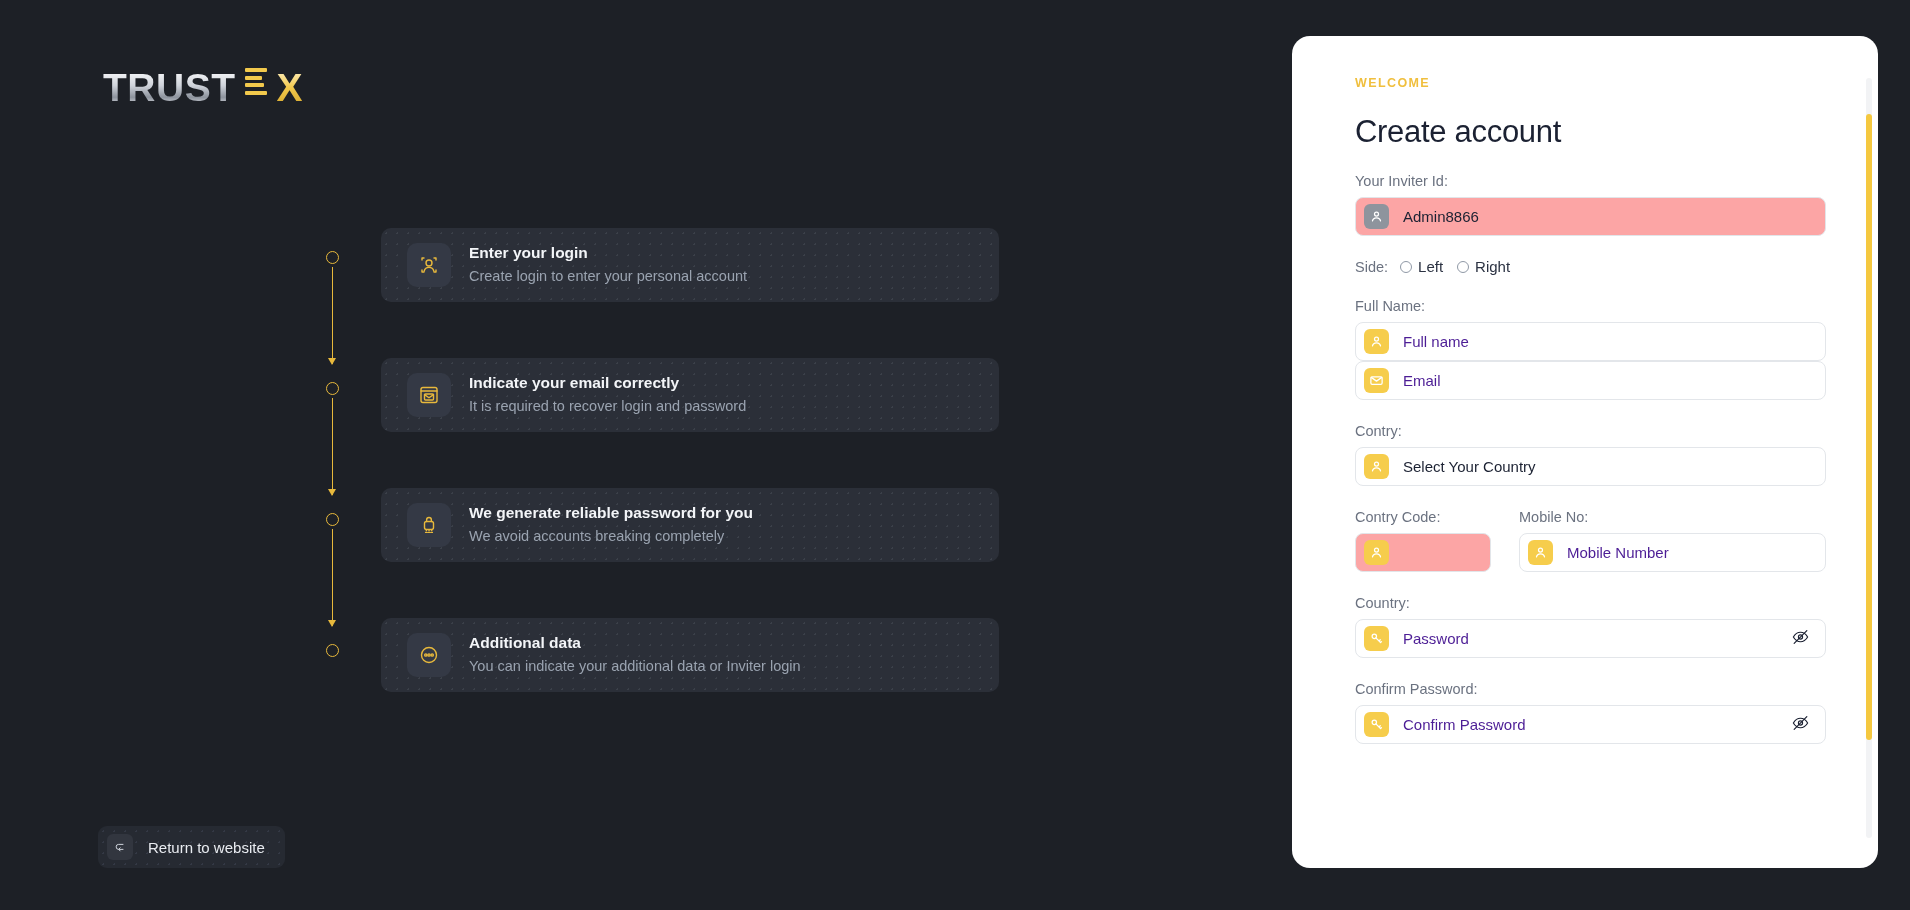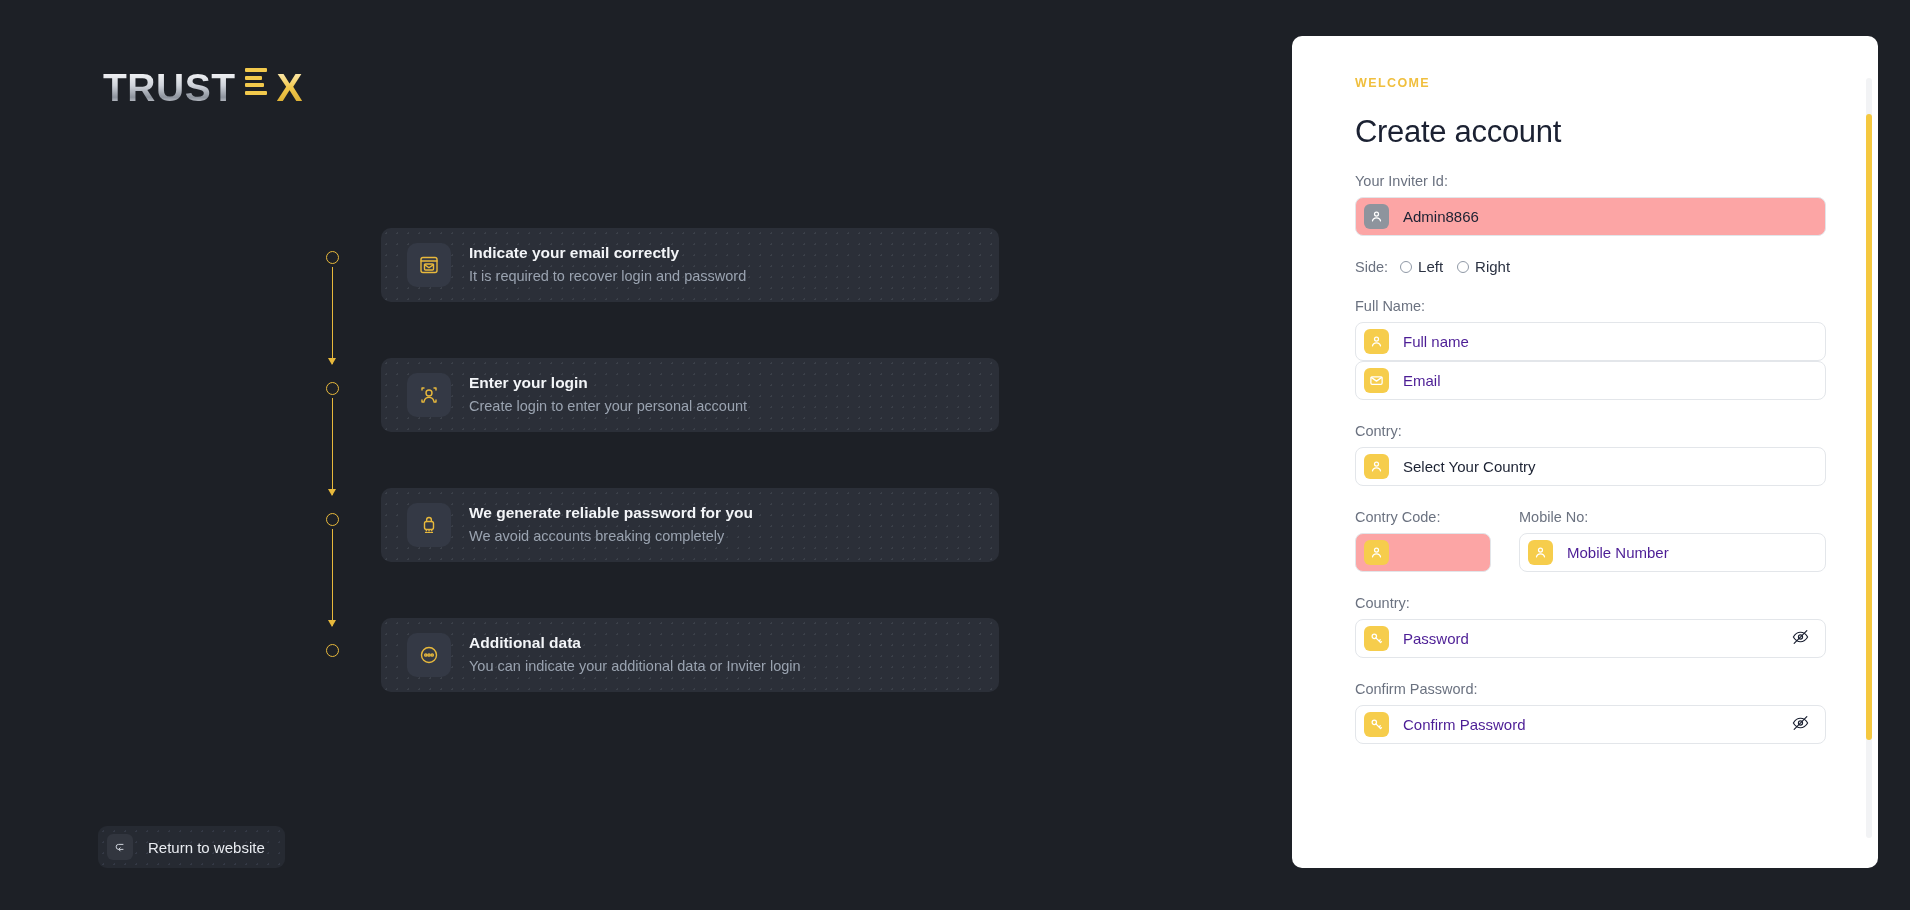--- a/index.html
+++ b/index.html
@@ -64,21 +64,21 @@
   }
   .return-ico {
     width: 26px; height: 26px; border-radius: 6px; background: #32363f;
     display: flex; align-items: center; justify-content: center;
   }
   .return-lbl { color: #e9ecf1; font-size: 15px; margin-left: 15px; font-family: "Liberation Sans", sans-serif; }
 
   
   .right-card {
     position: absolute; left: 1292px; top: 36px; width: 586px; height: 832px;
-    background: #ffffff; border-radius: 10px; overflow: hidden; padding-left: 11px;
+    background: #ffffff; border-radius: 18px; overflow: hidden; padding-left: 11px;
   }
   .rc-inner { position: absolute; left: 0; top: 0; width: 586px; height: 832px; padding: 40px 52px 0 63px; }
 
   .welcome { color: #f0bf3e; font-size: 12.5px; font-weight: bold; letter-spacing: 1.4px; }
   .rc-title { color: #1b2132; font-size: 31px; font-weight: normal; margin-top: 24px; letter-spacing: -0.3px; }
 
   .fld-label { color: #6b7280; font-size: 14.5px; margin-top: 23px; margin-bottom: 8px; }
 
   .input-box {
     position: relative; height: 39px; border: 1px solid #e3e6ea; border-radius: 8px;
@@ -140,43 +140,43 @@
       <div class="tl-line" style="top:289px; height:97px;"></div>
       <div class="tl-arrow" style="top:380px;"></div>
       <div class="tl-dot" style="top:404px;"></div>
     </div>
 
     <div class="steps">
 
       <div class="step-card">
         <div class="step-icon">
           <svg width="24" height="24" viewBox="0 0 24 24" fill="none" stroke="#e8b93c" stroke-width="1.4" stroke-linecap="round" stroke-linejoin="round">
+            <path d="M5 7V5h2M19 7V5h-2M5 17v2h2M19 17v2h-2"></path>
+            <circle cx="12" cy="10" r="3"></circle>
+            <path d="M7.2 18c.6-2.4 2.5-3.6 4.8-3.6S16.2 15.6 16.8 18"></path>
+          </svg>
+        </div>
+        <div class="step-txt">
+          <div class="step-title">Enter your login</div>
+          <div class="step-sub">Create login to enter your personal account</div>
+        </div>
+      </div>
+
+      <div class="step-card">
+        <div class="step-icon">
+          <svg width="24" height="24" viewBox="0 0 24 24" fill="none" stroke="#e8b93c" stroke-width="1.4" stroke-linecap="round" stroke-linejoin="round">
             <rect x="4" y="4.5" width="16" height="15" rx="2"></rect>
             <path d="M4 8h16"></path>
             <rect x="7.5" y="11" width="9" height="6" rx="1"></rect>
             <path d="M7.5 11.6l4.5 3.2 4.5-3.2"></path>
           </svg>
         </div>
         <div class="step-txt">
           <div class="step-title">Indicate your email correctly</div>
           <div class="step-sub">It is required to recover login and password</div>
-        </div>
-      </div>
-
-      <div class="step-card">
-        <div class="step-icon">
-          <svg width="24" height="24" viewBox="0 0 24 24" fill="none" stroke="#e8b93c" stroke-width="1.4" stroke-linecap="round" stroke-linejoin="round">
-            <path d="M5 7V5h2M19 7V5h-2M5 17v2h2M19 17v2h-2"></path>
-            <circle cx="12" cy="10" r="3"></circle>
-            <path d="M7.2 18c.6-2.4 2.5-3.6 4.8-3.6S16.2 15.6 16.8 18"></path>
-          </svg>
-        </div>
-        <div class="step-txt">
-          <div class="step-title">Enter your login</div>
-          <div class="step-sub">Create login to enter your personal account</div>
         </div>
       </div>
 
       <div class="step-card">
         <div class="step-icon">
           <svg width="24" height="24" viewBox="0 0 24 24" fill="none" stroke="#e8b93c" stroke-width="1.4" stroke-linecap="round" stroke-linejoin="round">
             <rect x="7.5" y="8.5" width="9" height="8" rx="2"></rect>
             <path d="M9.6 8.5V6.9a2.4 2.4 0 0 1 4.8 0v1.6"></path>
             <path d="M8.6 19.4h1.4M11.3 19.4h1.4M14 19.4h1.4"></path>
             <path d="M9.3 17.6l.1-.2M12 17.6l.1-.2M14.7 17.6l.1-.2"></path>

